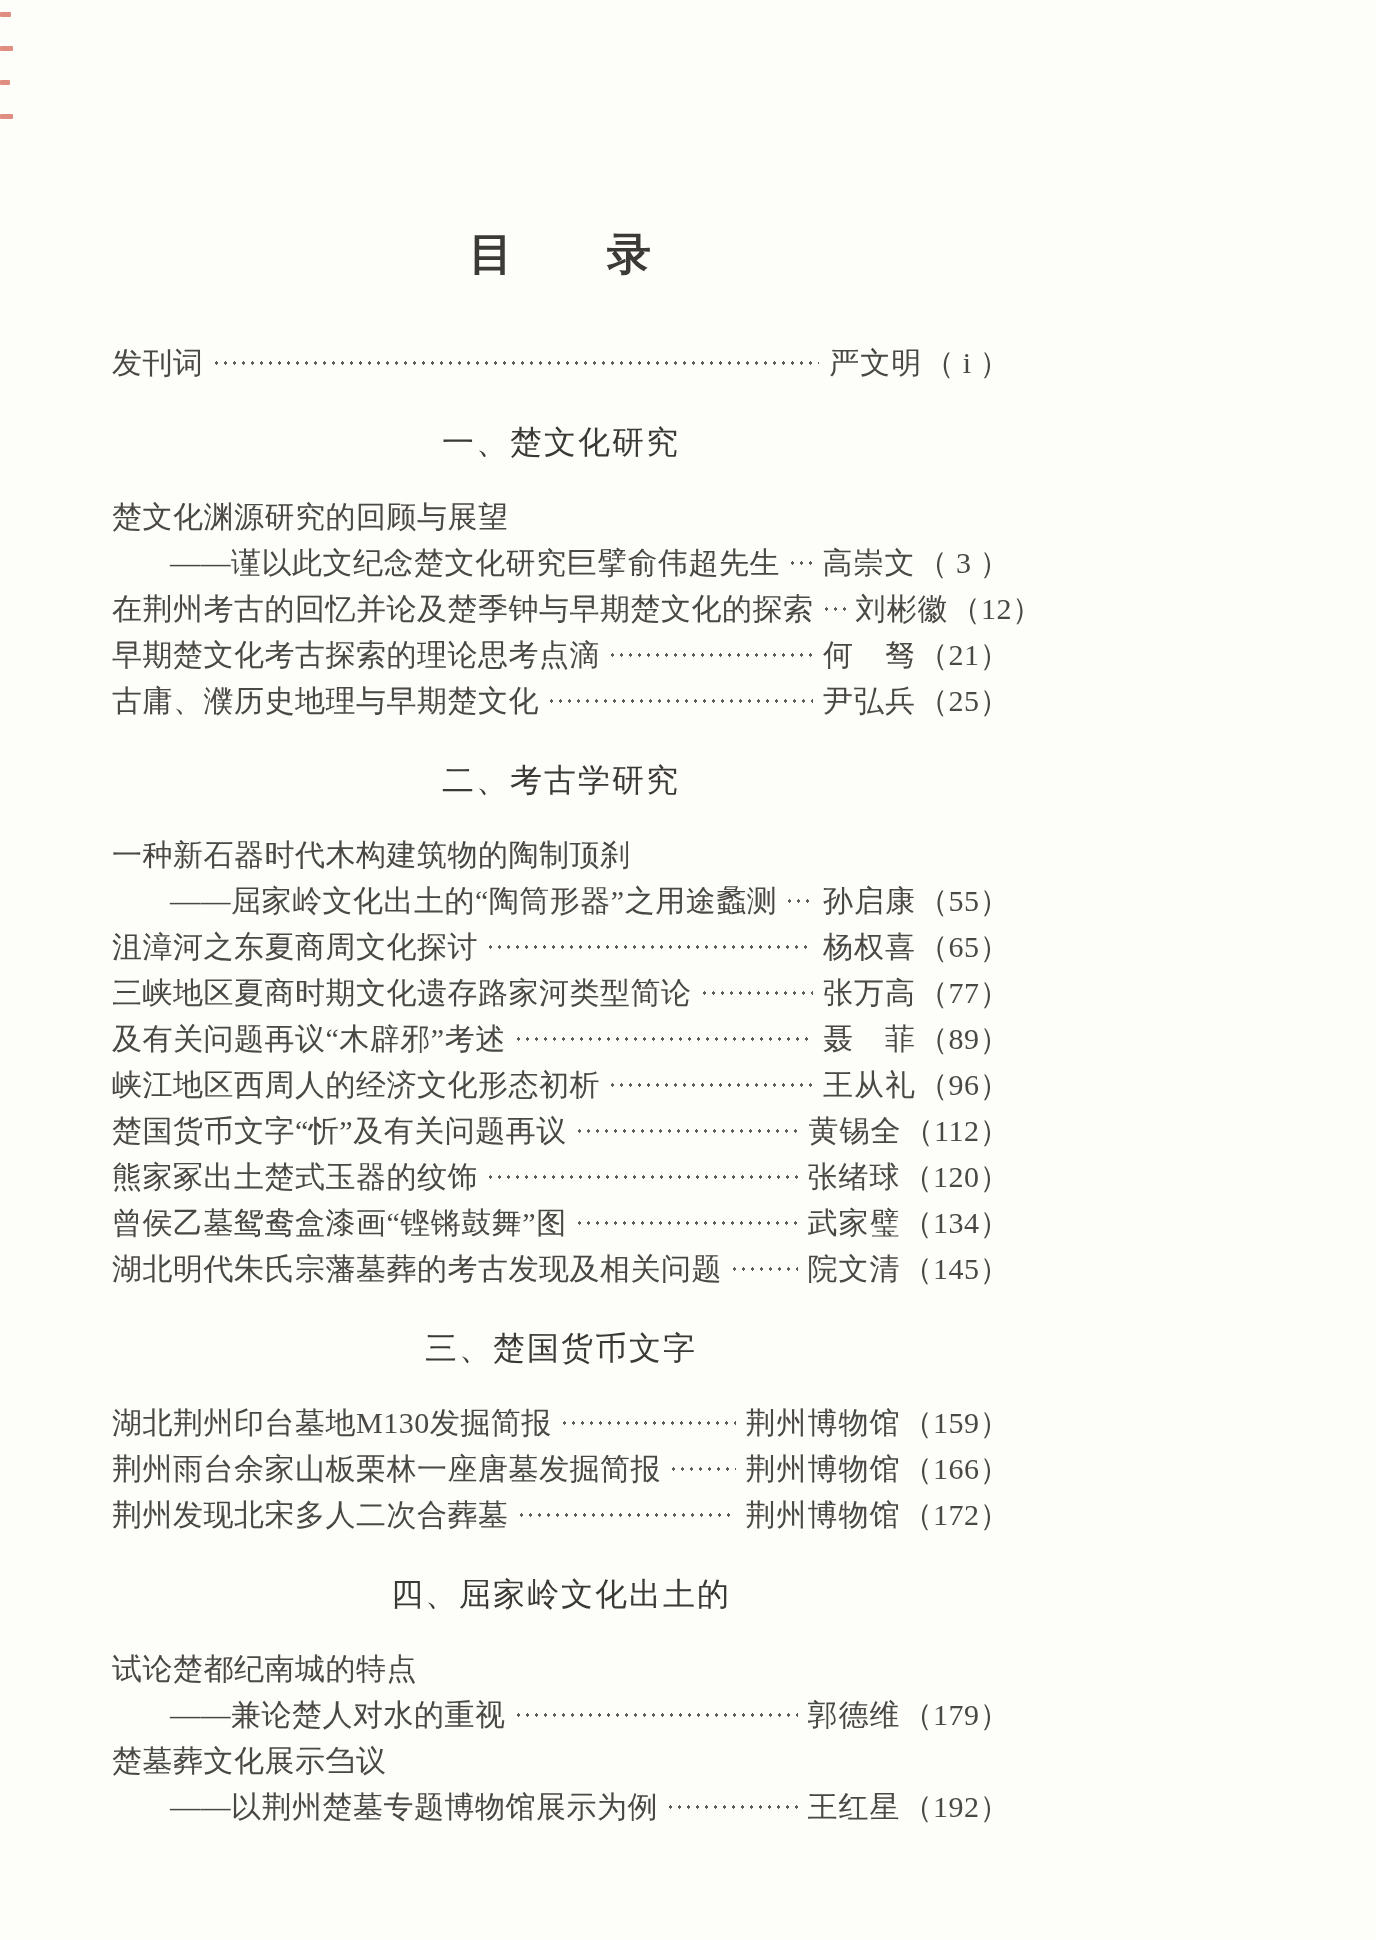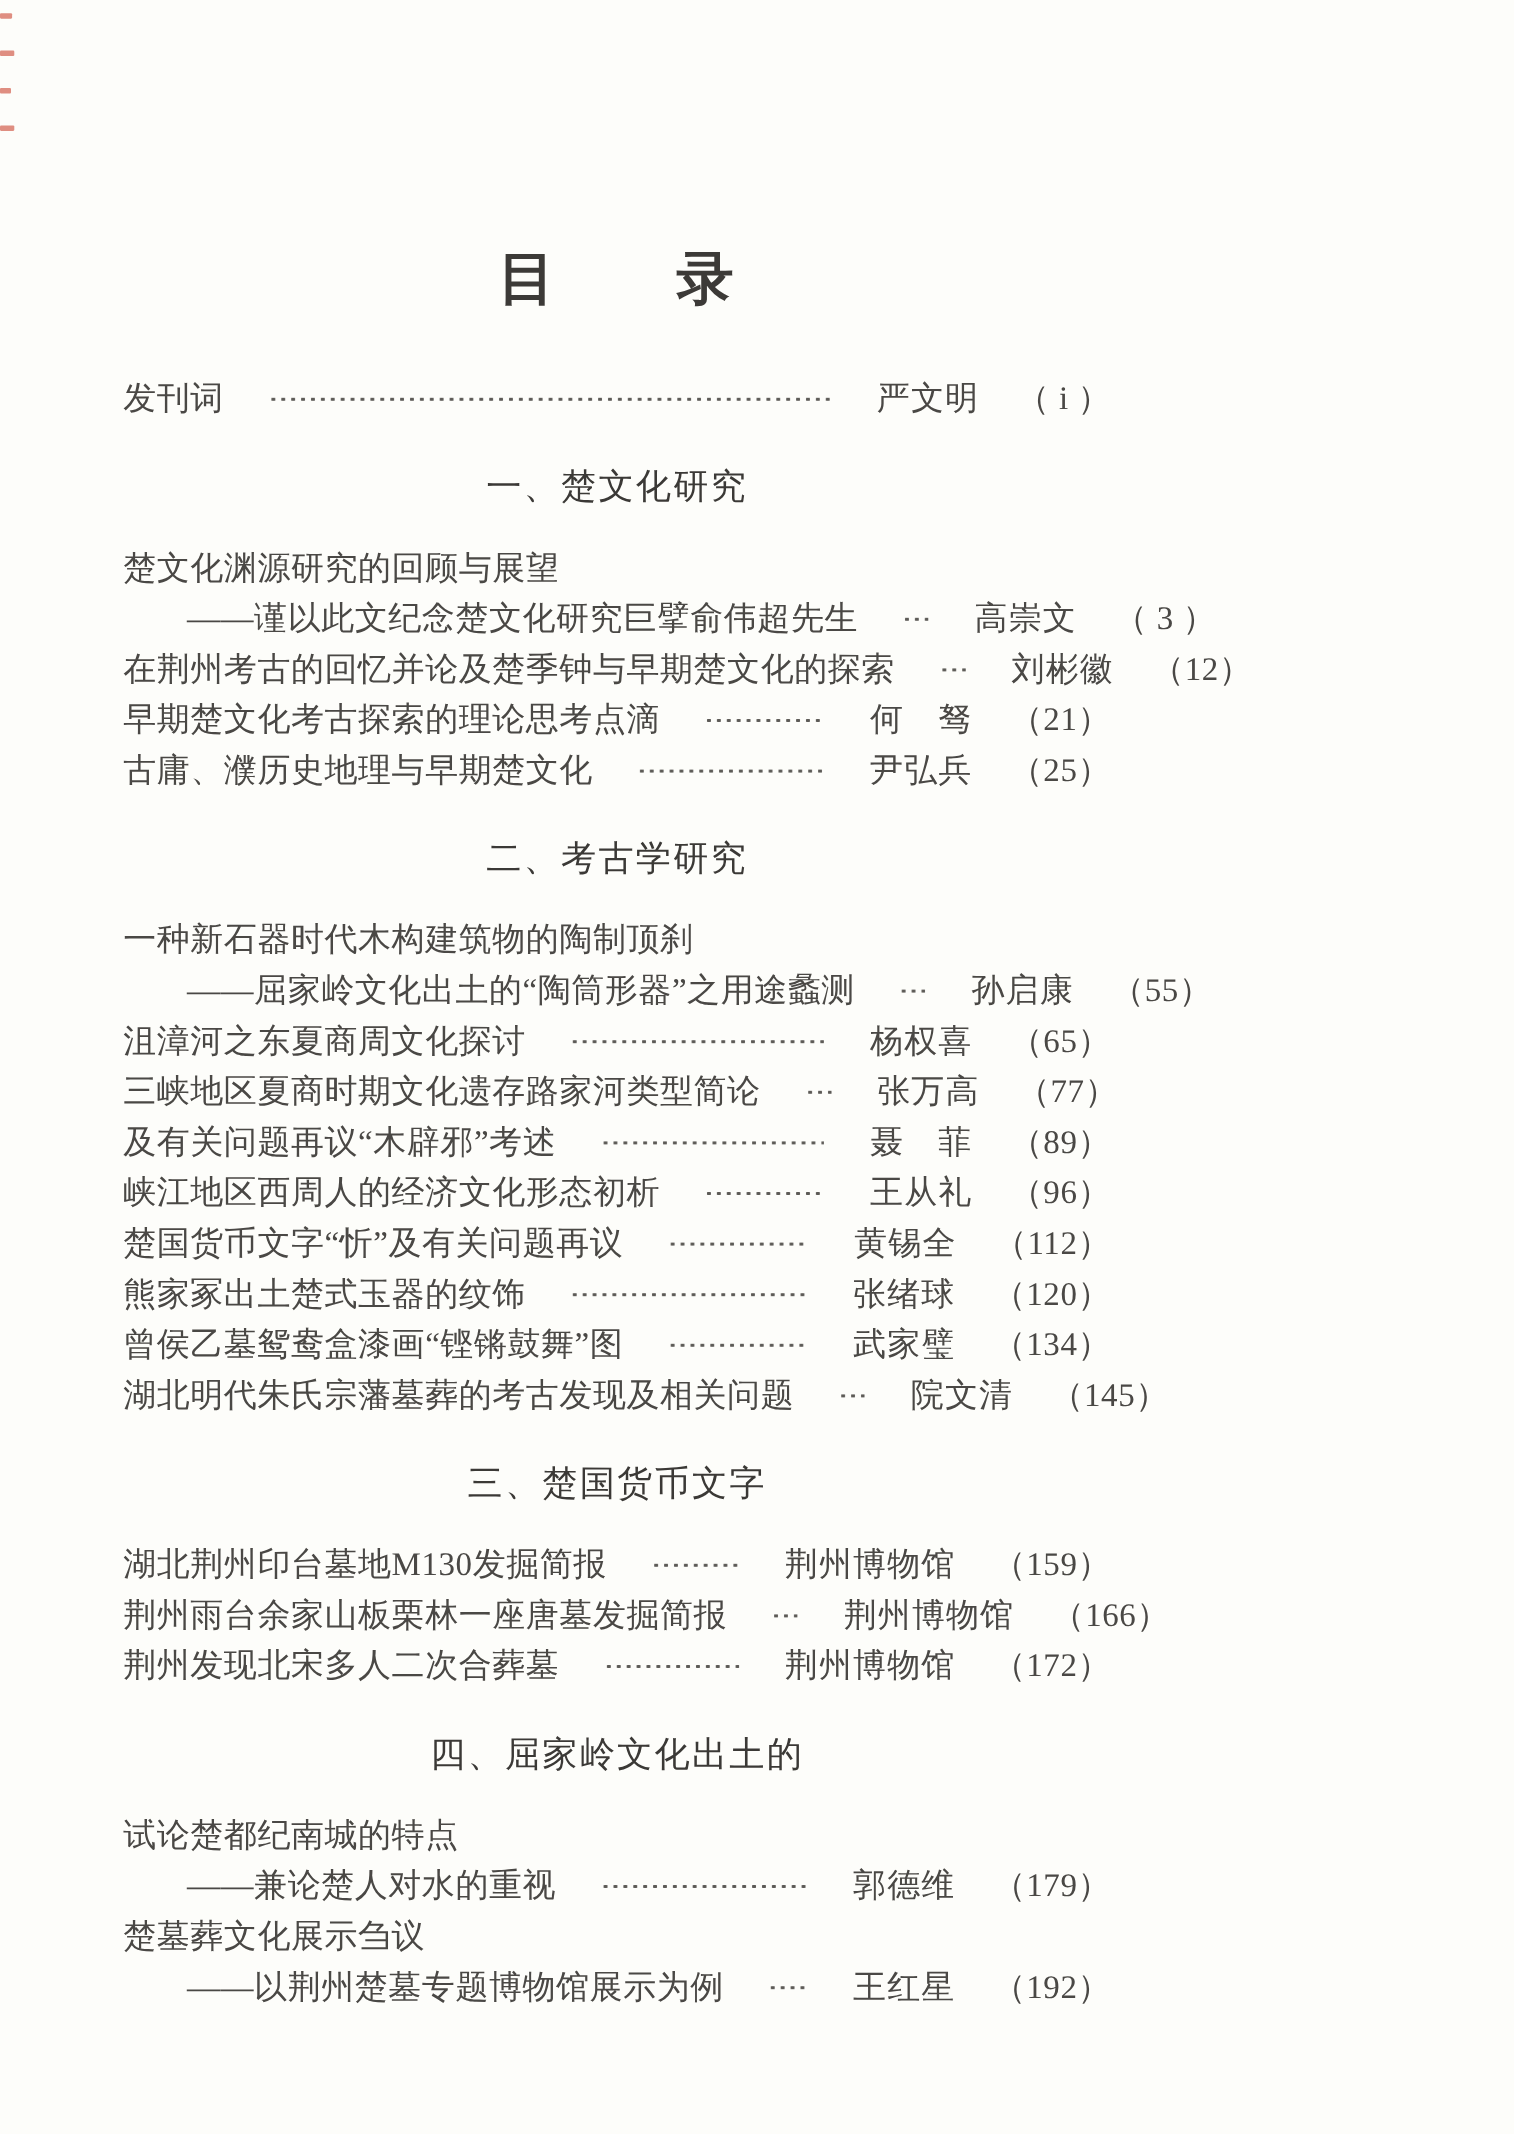--- a/index.html
+++ b/index.html
@@ -13,37 +13,36 @@
   }
   .page{
     position:absolute;left:0;top:0;width:1376px;height:1940px;
   }
   .content{
     position:absolute;left:112px;top:0;width:898px;
   }
   .page-title{
     margin:222px 0 0 0;
     text-align:center;
-    font-size:52px;
+    font-size:44px;
     font-weight:700;
     letter-spacing:2px;
     color:#3c3a37;
     line-height:66px;
   }
   .rows{
     margin-top:52px;
   }
   .entry{
     display:flex;
     align-items:flex-start;
     font-size:30px;
     line-height:46px;
     letter-spacing:0.5px;
     color:#4a4845;
-    gap:32px;
   }
   .entry.indent{padding-left:58px;}
   .entry-title{white-space:nowrap;}
   .leader{
     flex:1;
     align-self:center;
     height:10px;
     min-width:24px;
     margin:0 10px 0 8px;
     background-image:radial-gradient(circle, #5d5b57 1.6px, rgba(0,0,0,0) 1.8px);

